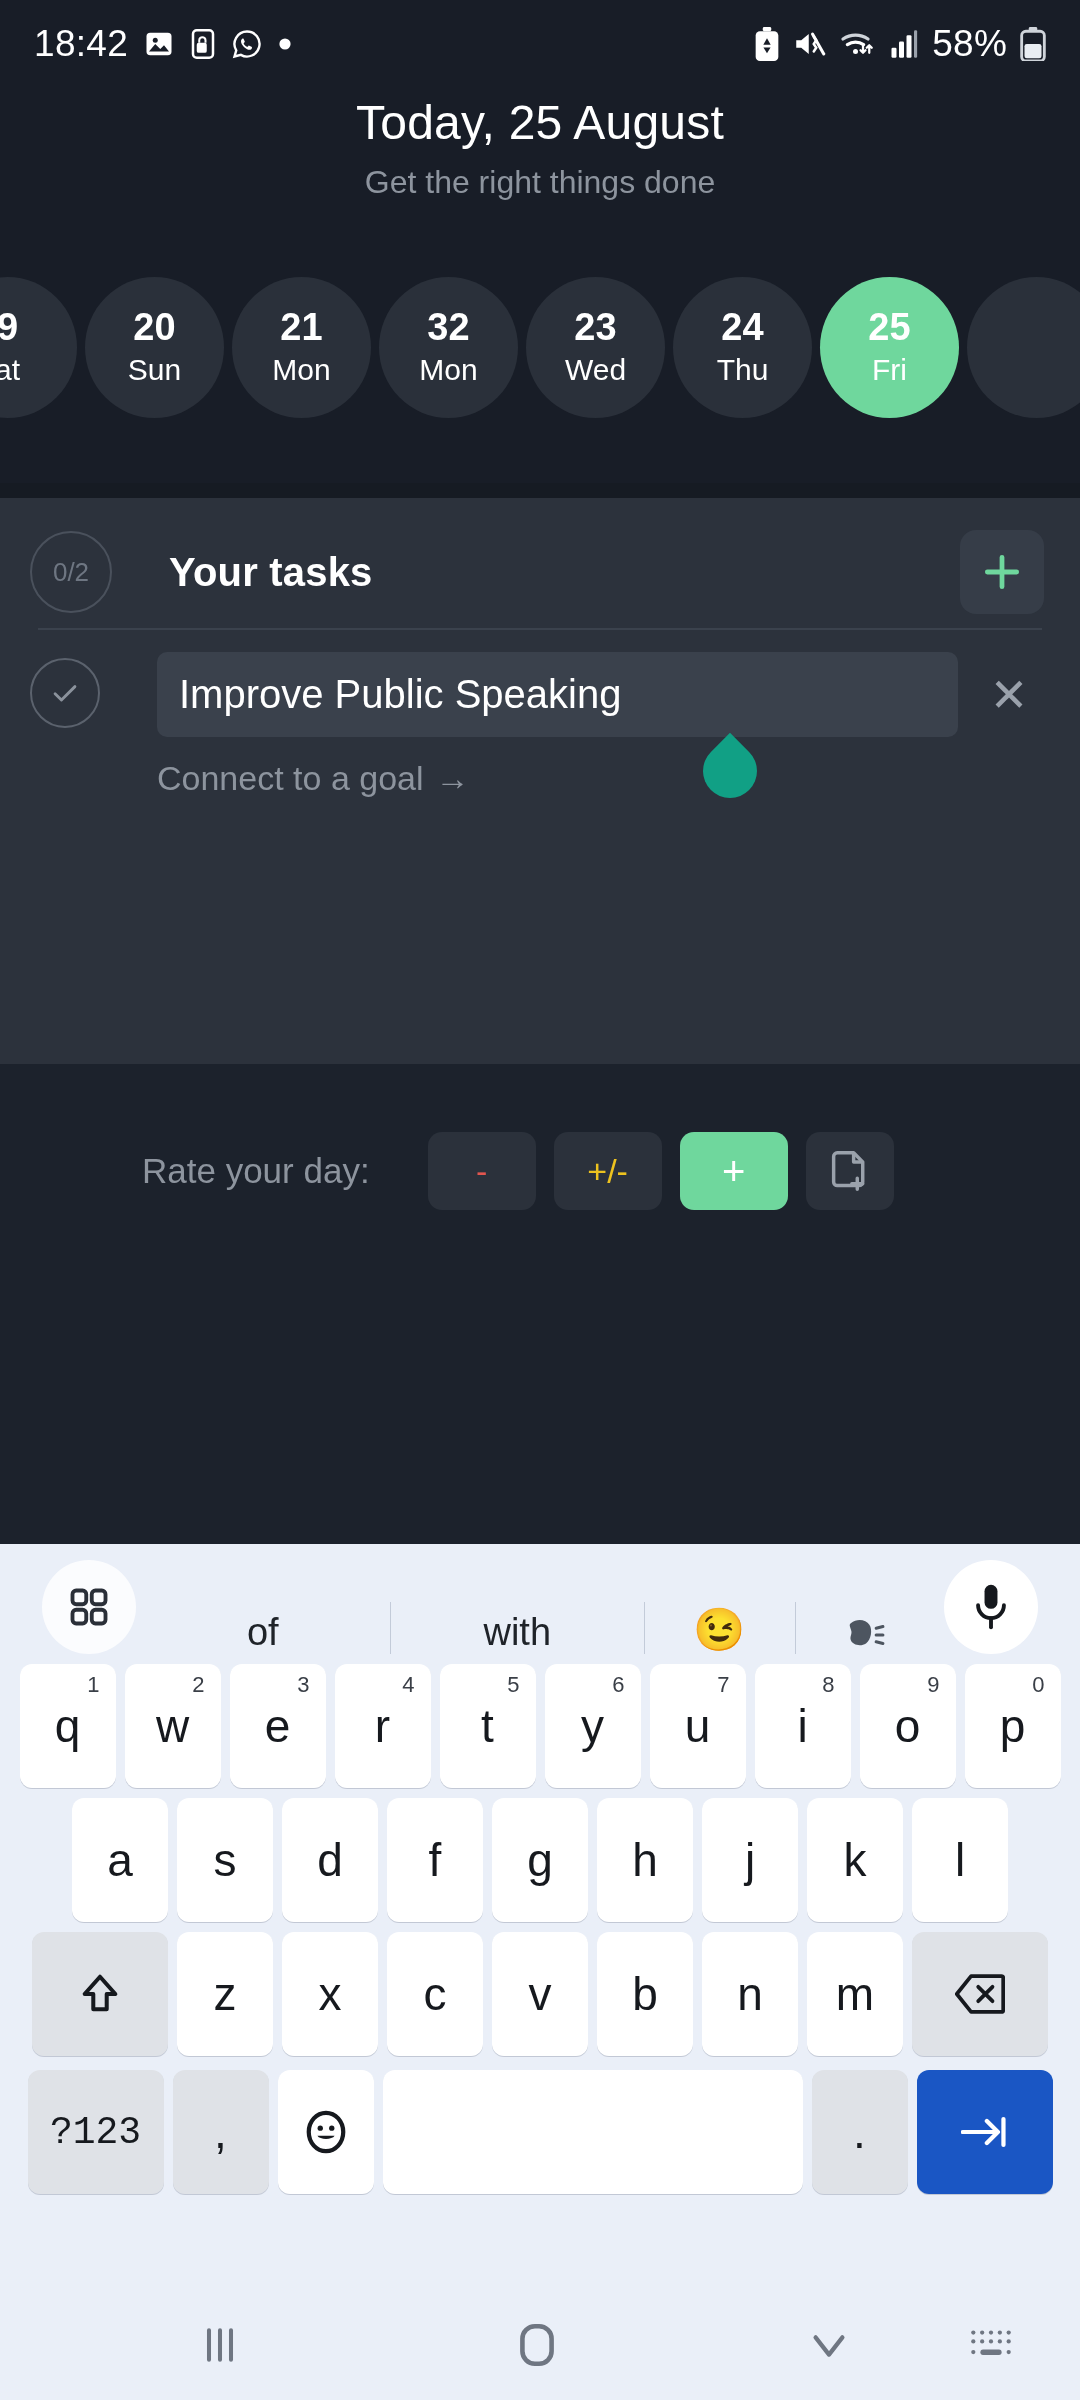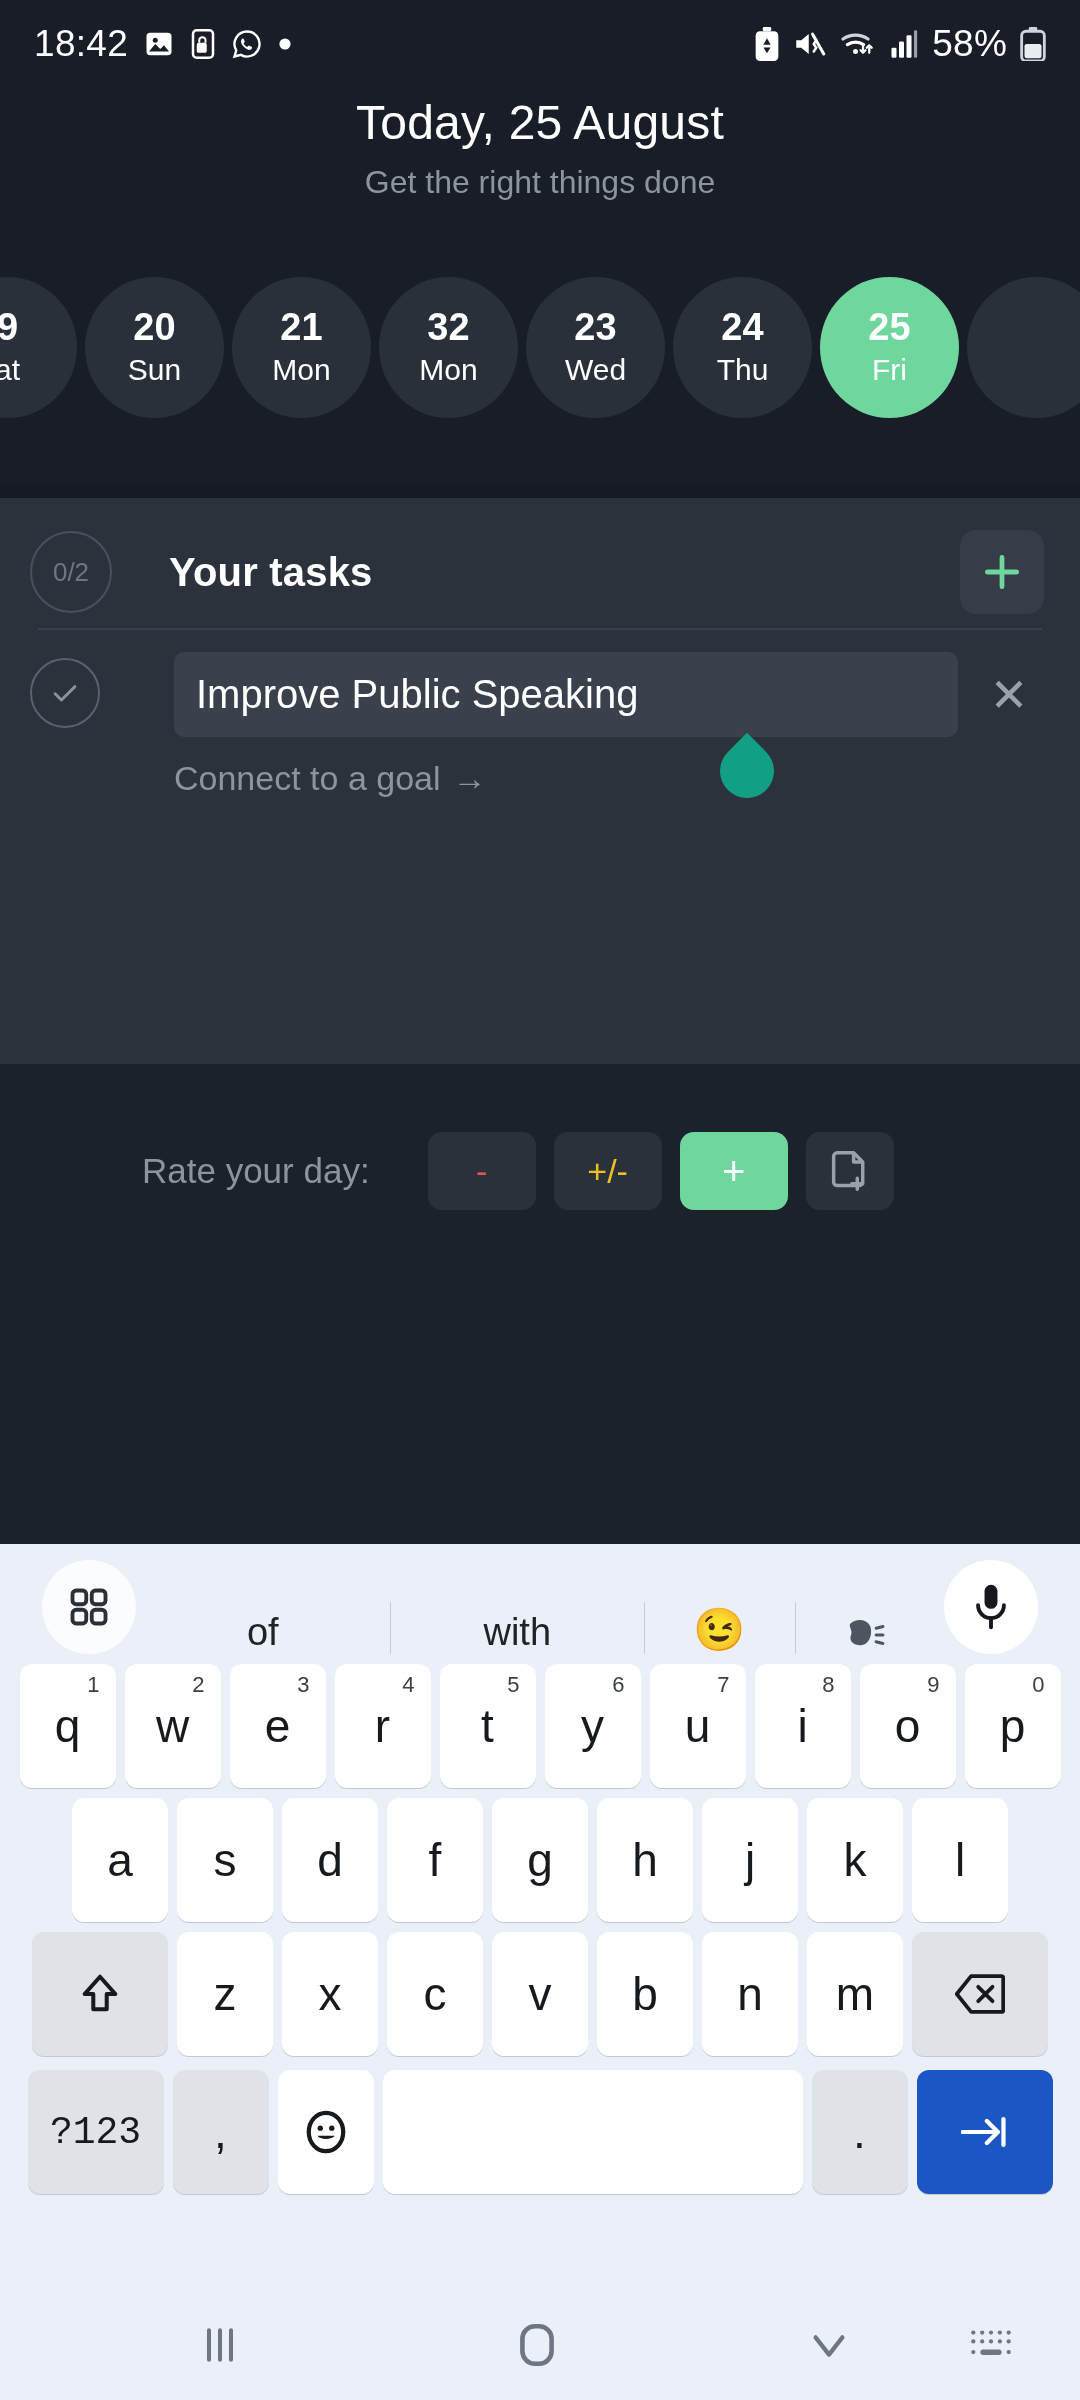--- a/index.html
+++ b/index.html
@@ -96,21 +96,21 @@
     border: 2px solid #5b626d;
     display: flex; align-items: center; justify-content: center;
     flex: 0 0 auto; margin-top: 6px;
   }
   .task-body { margin-left: 57px; flex: 1 1 auto; min-width: 0; }
   .task-title { color: #ffffff; font-size: 40px; font-weight: 400; line-height: 1.15; }
   .task-sub { color: #848b95; font-size: 33px; margin-top: 20px; }
 
   
   .task-row.editing { padding-top: 22px; }
-  .edit-wrap { position: relative; flex: 1 1 auto; margin-left: 74px; min-width: 0; }
+  .edit-wrap { position: relative; flex: 1 1 auto; margin-left: 57px; min-width: 0; }
   .edit-field {
     background: #3a414c; border-radius: 10px;
     height: 85px; display: flex; align-items: center;
     padding: 0 22px; position: relative;
   }
   .edit-field .val { color: #ffffff; font-size: 40px; }
   .connect-goal {
     color: #8d949e; font-size: 34px; margin-top: 22px;
     display: flex; align-items: center; gap: 12px;
   }

